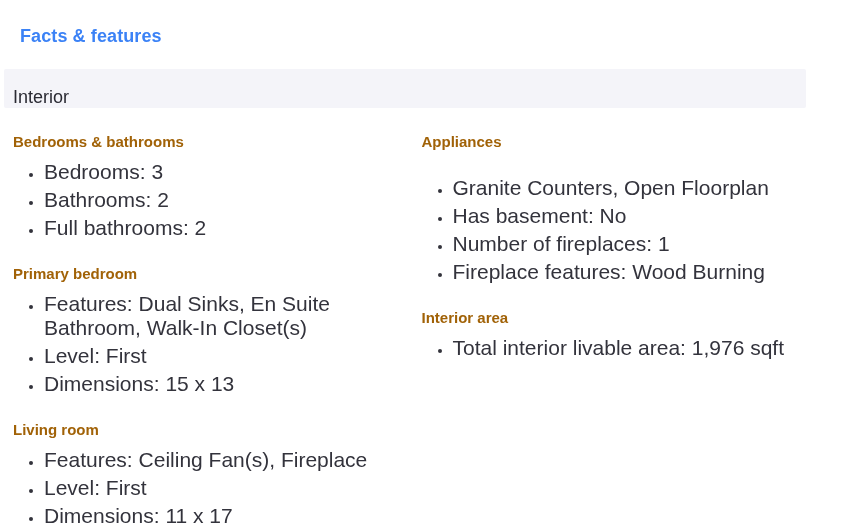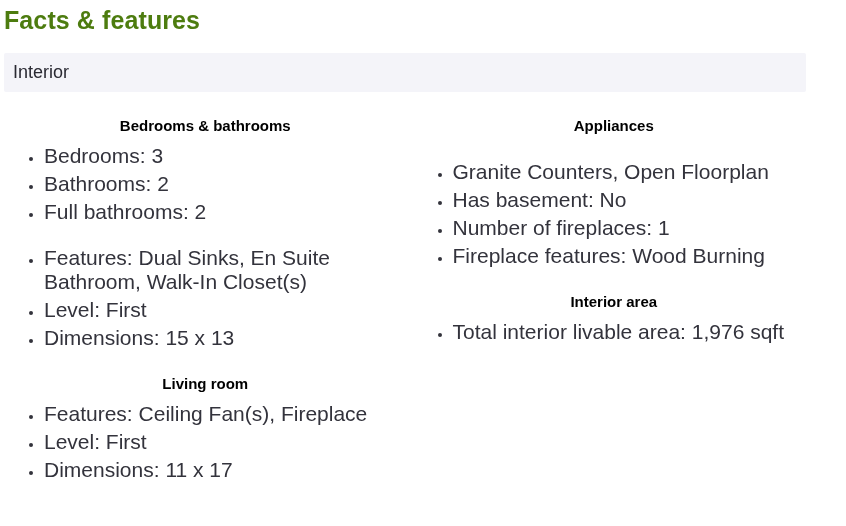--- a/index.html
+++ b/index.html
@@ -10,32 +10,32 @@
     font-family: "Liberation Sans", "DejaVu Sans", sans-serif;
     color: #2a2a33;
   }
   .page {
     width: 846px;
     height: 526px;
     overflow: hidden;
     padding: 6px 40px 0 4px;
   }
   .page-title {
-    margin: 0;
-    font-size: 25px;
+    margin: 16px;
+    font-size: 18px;
     line-height: 28px;
     font-weight: 700;
-    color: #4d7c0f;
+    color: #3b82f6;
     letter-spacing: 0.1px;
   }
   .section-bar {
     margin-top: 19px;
     height: 39px;
     display: flex;
-    align-items: center;
+    align-items: flex-end;
     padding-left: 9px;
     border-radius: 2px;
   }
   .section-bar-label {
     font-size: 18px;
     font-weight: 400;
     color: #2a2a33;
   }
   .columns {
     margin-top: 22px;
@@ -43,22 +43,21 @@
     display: grid;
     grid-template-columns: 1fr 1fr;
     column-gap: 24px;
   }
   .fact-group { margin-bottom: 22px; }
   .fact-group h3 {
     margin: 0 0 6px 0;
     font-size: 15px;
     line-height: 24px;
     font-weight: 700;
-    color: #000000;
-    text-align: center;
+    color: #a16207;
   }
   .fact-list {
     margin: 0;
     padding-left: 31px;
     list-style: disc outside;
   }
   .fact-list li {
     font-size: 21px;
     line-height: 24px;
     margin-bottom: 4px;
@@ -87,20 +86,21 @@
       <div class="fact-group">
         <h3>Bedrooms &amp; bathrooms</h3>
         <ul class="fact-list">
           <li>Bedrooms: 3</li>
           <li>Bathrooms: 2</li>
           <li>Full bathrooms: 2</li>
         </ul>
       </div>
 
       <div class="fact-group">
+        <h3>Primary bedroom</h3>
         <ul class="fact-list">
           <li>Features: Dual Sinks, En Suite Bathroom, Walk-In Closet(s)</li>
           <li>Level: First</li>
           <li>Dimensions: 15 x 13</li>
         </ul>
       </div>
 
       <div class="fact-group">
         <h3>Living room</h3>
         <ul class="fact-list">

